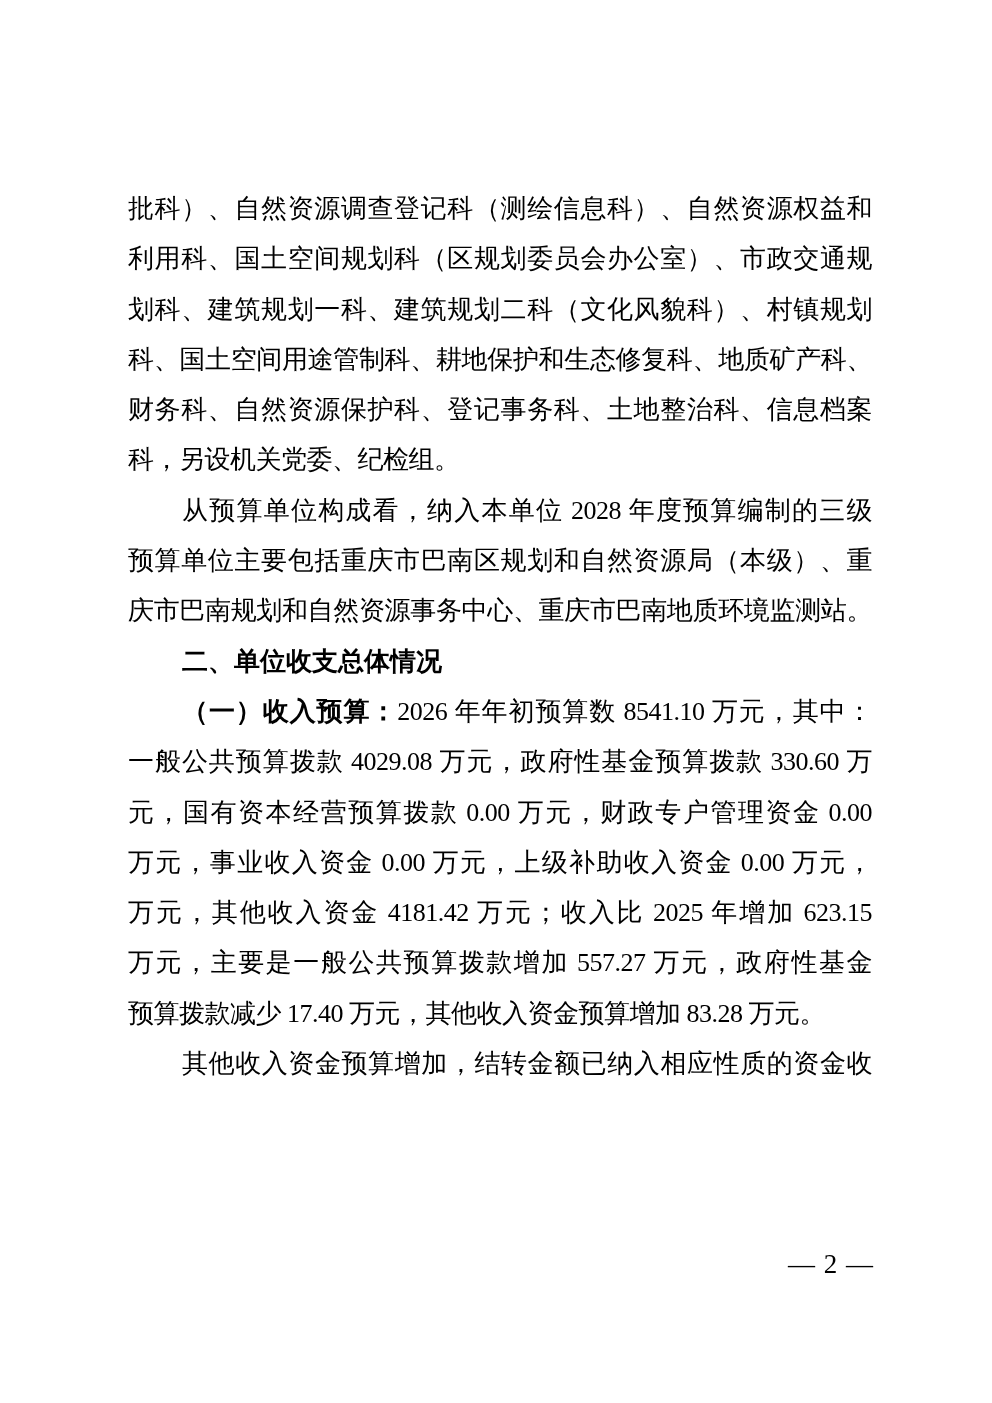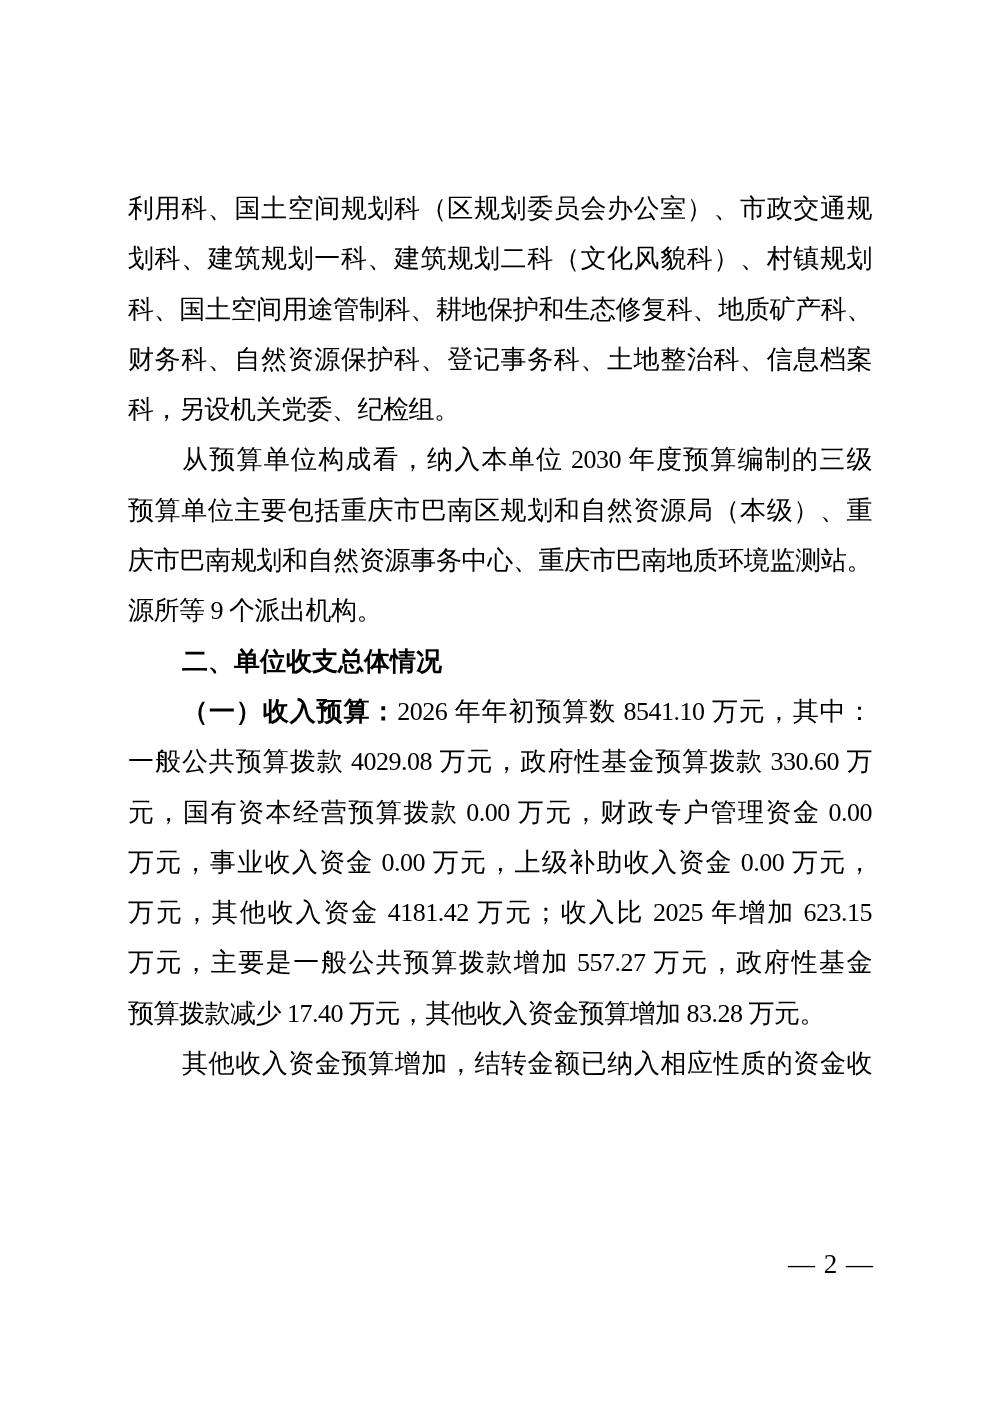--- a/index.html
+++ b/index.html
@@ -53,29 +53,29 @@
     letter-spacing: 1px;
     font-family: "Liberation Serif", "DejaVu Serif", serif;
     color: #000000;
   }
 </style>
 </head>
 <body>
 
 <div class="page">
   <div class="body-text">
+      <div class="line justify"><span class="seg">批科）、自然资源调查登记科（测绘信息科）、自然资源权益和</span></div>
       <div class="line justify"><span class="seg">利用科、国土空间规划科（区规划委员会办公室）、市政交通规</span></div>
       <div class="line justify"><span class="seg">划科、建筑规划一科、建筑规划二科（文化风貌科）、村镇规划</span></div>
       <div class="line justify"><span class="seg">科、国土空间用途管制科、耕地保护和生态修复科、地质矿产科、</span></div>
       <div class="line justify"><span class="seg">财务科、自然资源保护科、登记事务科、土地整治科、信息档案</span></div>
       <div class="line"><span class="seg">科，另设机关党委、纪检组。</span></div>
-      <div class="line justify indent"><span class="seg">从预算单位构成看，纳入本单位 2030 年度预算编制的三级</span></div>
+      <div class="line justify indent"><span class="seg">从预算单位构成看，纳入本单位 2028 年度预算编制的三级</span></div>
       <div class="line justify"><span class="seg">预算单位主要包括重庆市巴南区规划和自然资源局（本级）、重</span></div>
       <div class="line justify"><span class="seg">庆市巴南规划和自然资源事务中心、重庆市巴南地质环境监测站。</span></div>
-      <div class="line"><span class="seg">源所等 9 个派出机构。</span></div>
       <div class="line indent heading"><span class="seg-bold">二、单位收支总体情况</span></div>
       <div class="line justify indent"><span class="seg-bold">（一）收入预算：</span><span class="seg">2026 年年初预算数 8541.10 万元，其中：</span></div>
       <div class="line justify"><span class="seg">一般公共预算拨款 4029.08 万元，政府性基金预算拨款 330.60 万</span></div>
       <div class="line justify"><span class="seg">元，国有资本经营预算拨款 0.00 万元，财政专户管理资金 0.00</span></div>
       <div class="line justify"><span class="seg">万元，事业收入资金 0.00 万元，上级补助收入资金 0.00 万元，</span></div>
       <div class="line justify"><span class="seg">万元，其他收入资金 4181.42 万元；收入比 2025 年增加 623.15</span></div>
       <div class="line justify"><span class="seg">万元，主要是一般公共预算拨款增加 557.27 万元，政府性基金</span></div>
       <div class="line"><span class="seg">预算拨款减少 17.40 万元，其他收入资金预算增加 83.28 万元。</span></div>
       <div class="line justify indent"><span class="seg">其他收入资金预算增加，结转金额已纳入相应性质的资金收</span></div>
     </div>

